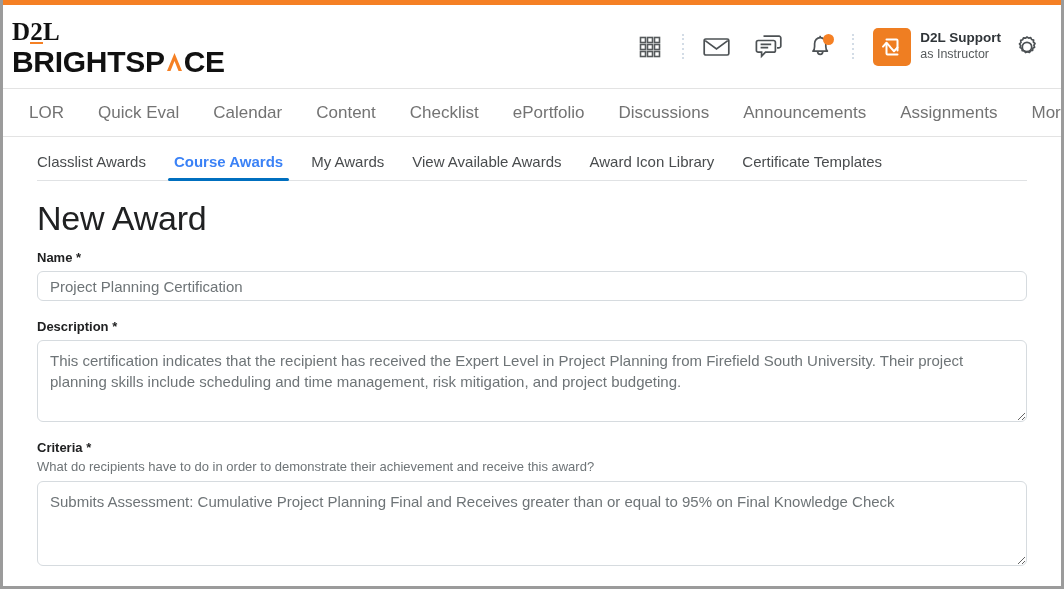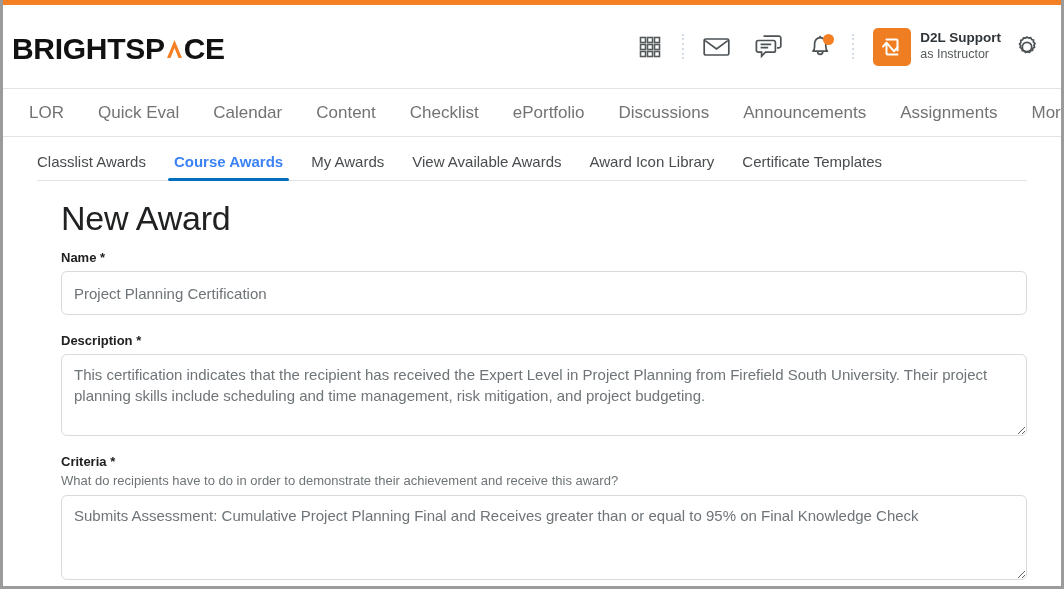--- a/index.html
+++ b/index.html
@@ -211,21 +211,20 @@
     left: 8px; right: 8px;
     bottom: -1px;
     height: 3px;
     background: #006fbf;
     border-radius: 2px;
   }
 
   
   .main {
     padding: 18px 34px 0 34px;
-    margin-left: 24px;
   }
   .page-title {
     font-size: 34px;
     font-weight: normal;
     color: #202122;
     margin: 0 0 12px 0;
     letter-spacing: -0.2px;
   }
   .field { margin-bottom: 18px; }
   .field-label {
@@ -236,21 +235,21 @@
     display: block;
   }
   .req { color: #202122; font-weight: bold; }
   .field-help {
     font-size: 13px;
     color: #6e7477;
     margin: -2px 0 7px 0;
   }
   .text-input {
     width: 100%;
-    height: 44px;
+    height: 30px;
     border: 1px solid #d6dbdf;
     border-radius: 6px;
     padding: 0 12px;
     font-family: "Liberation Sans", sans-serif;
     font-size: 15px;
     color: #6e7477;
     background: #fff;
     outline: none;
   }
   .text-area {
@@ -273,20 +272,21 @@
 </head>
 <body>
 
 <div id="app">
 
   <div class="top-strip"></div>
 
   <div class="header">
 
     <div class="brand">
+      <div class="brand-d2l"><span>D</span><span class="two">2</span><span>L</span></div>
       <div class="brand-name">
           <span>BRIGHTSP</span>
           <span class="caret-a">
             <svg width="19" height="22" viewBox="0 0 19 22">
               <path d="M2 21 L9.5 3 L17 21 L13.5 21 L9.5 11 L5.5 21 Z" fill="#f58024"></path>
             </svg>
           </span>
           <span>CE</span>
         </div>
     </div>

